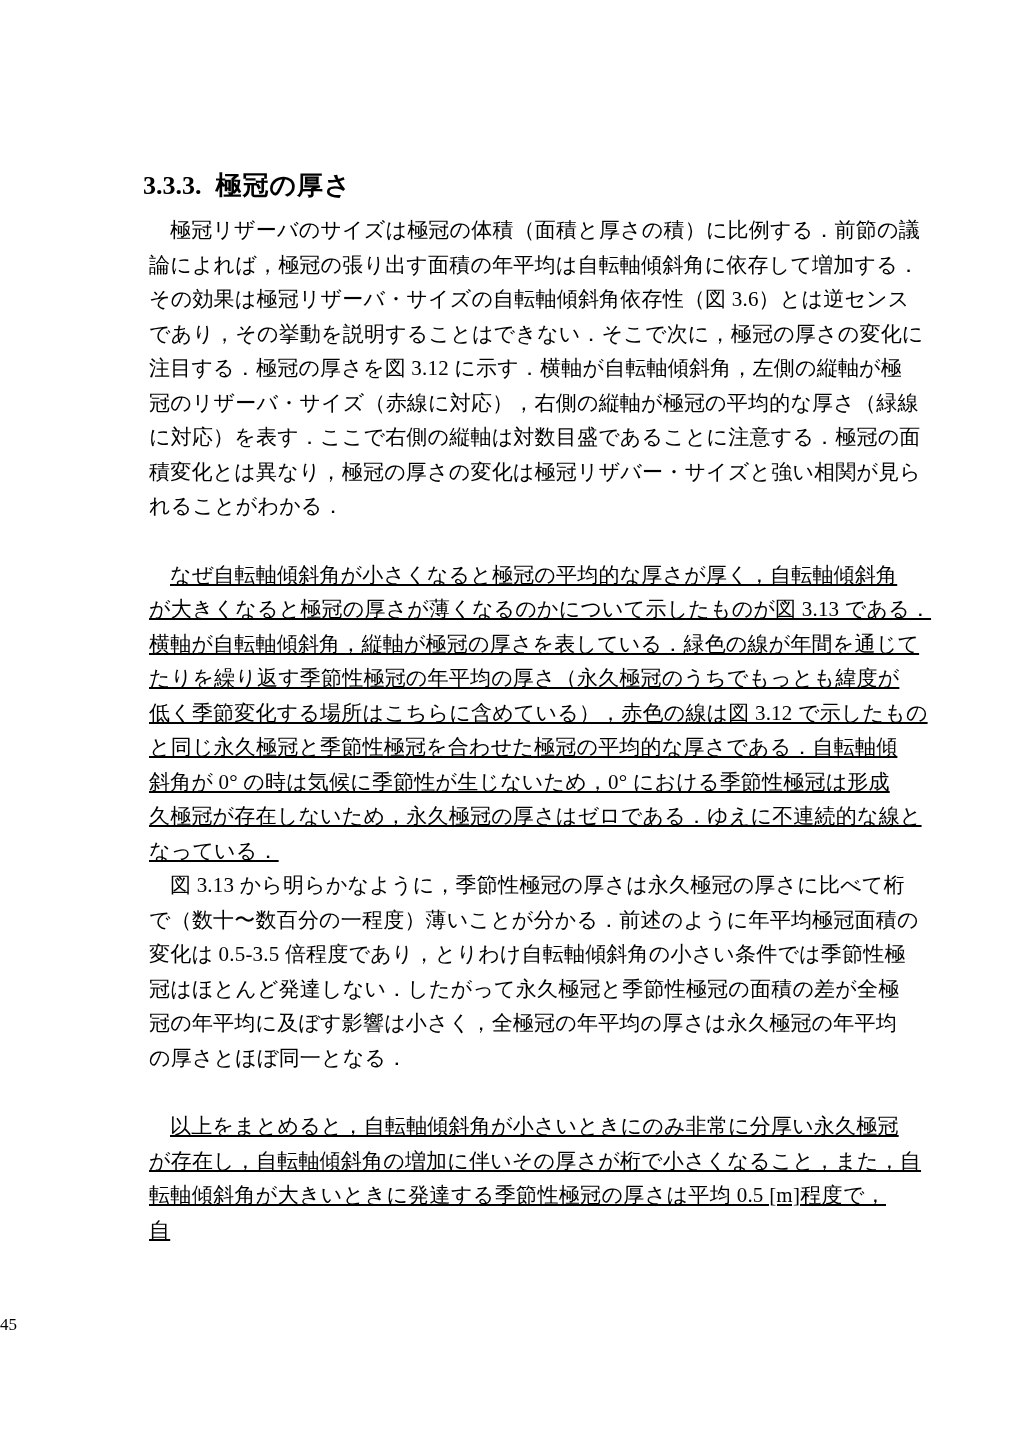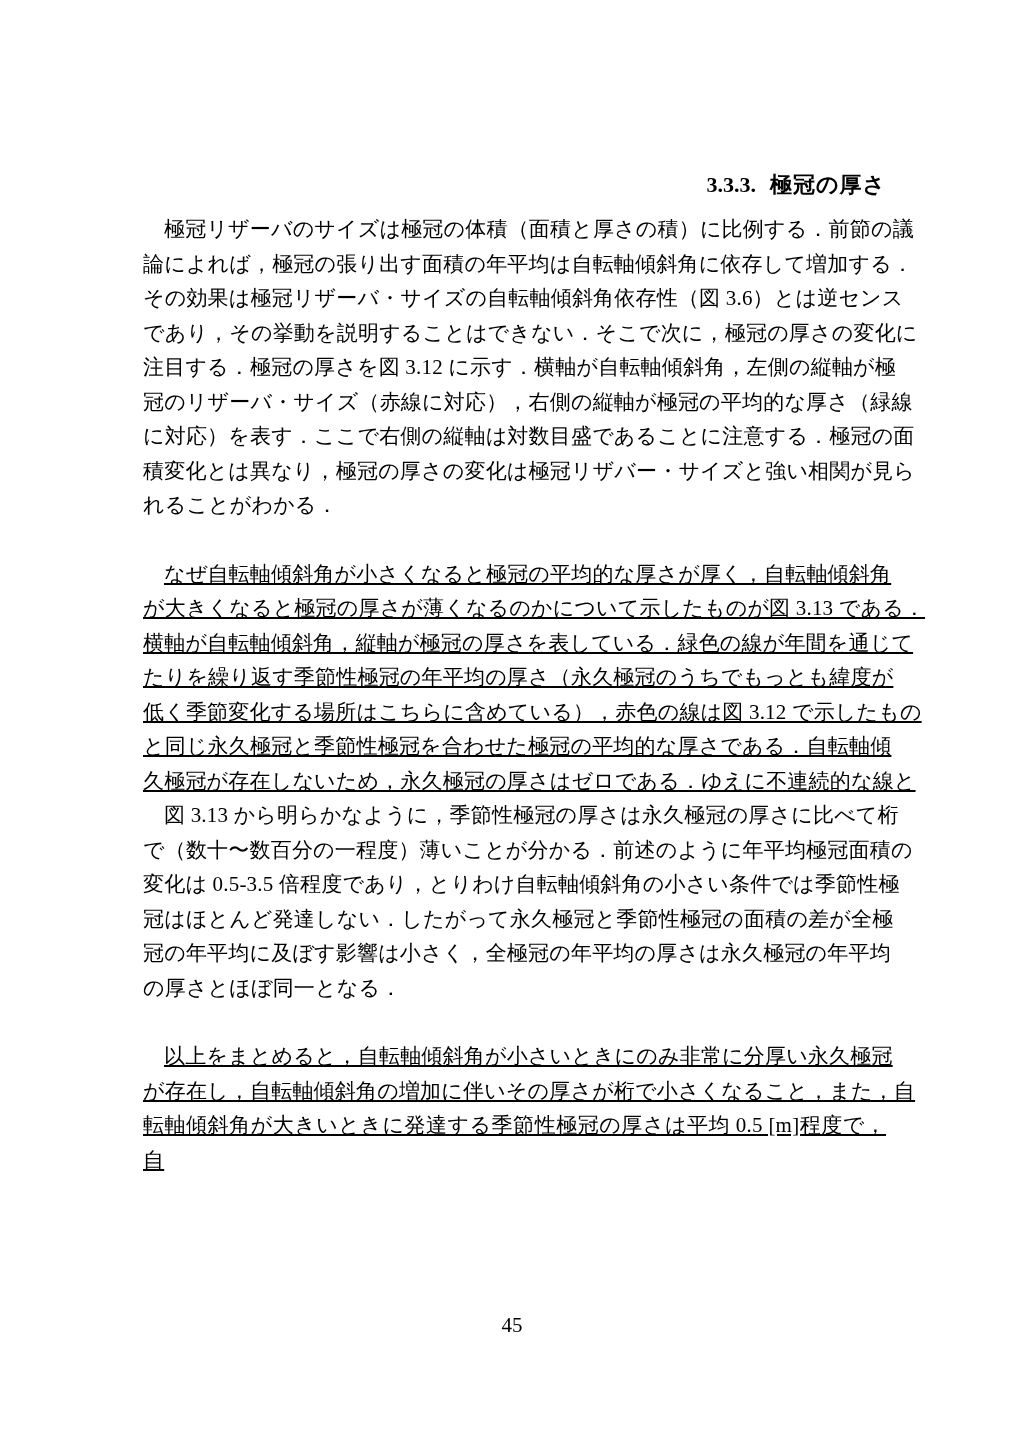--- a/index.html
+++ b/index.html
@@ -16,26 +16,25 @@
     font-family: "Liberation Serif", "DejaVu Serif", serif;
     overflow: hidden;
   }
   .content {
     position: absolute;
     left: 143px;
     top: 172px;
     width: 743px;
   }
   .heading {
-    font-size: 22px;
+    font-size: 26px;
     line-height: 26px;
     font-weight: bold;
     margin: 0 0 14px 0;
     white-space: nowrap;
-    text-align: right;
   }
   .sec-num {
     font-family: "Liberation Serif", "DejaVu Serif", serif;
     font-weight: bold;
     margin-right: 14px;
   }
   .sec-title {
     font-family: "Liberation Sans", "DejaVu Sans", sans-serif;
     font-weight: bold;
     letter-spacing: 1px;
@@ -50,35 +49,36 @@
   }
   .line {
     font-size: 21px;
     line-height: 34.5px;
     height: 34.5px;
     text-align: justify;
     text-align-last: justify;
     text-justify: inter-character;
     white-space: nowrap;
     letter-spacing: 0.2px;
+    margin-left: 6px;
   }
   .line.last {
     text-align-last: left;
     white-space: normal;
   }
   .line.first {
     text-indent: 1em;
   }
   .page-number {
     position: absolute;
     left: 0;
     top: 1310px;
     width: 100%;
-    text-align: center;
-    font-size: 21px;
+    text-align: left;
+    font-size: 17px;
     line-height: 30px;
     font-family: "Liberation Serif", "DejaVu Serif", serif;
   }
 </style>
 </head>
 <body>
 
 <div class="page">
   <div class="content">
     <div class="heading">
@@ -96,21 +96,23 @@
           <div class="line">積変化とは異なり，極冠の厚さの変化は極冠リザバー・サイズと強い相関が見ら</div>
           <div class="line last">れることがわかる．</div>
         </div>
         <div class="para gap">
           <div class="line first">なぜ自転軸傾斜角が小さくなると極冠の平均的な厚さが厚く，自転軸傾斜角</div>
           <div class="line">が大きくなると極冠の厚さが薄くなるのかについて示したものが図 3.13 である．</div>
           <div class="line">横軸が自転軸傾斜角，縦軸が極冠の厚さを表している．緑色の線が年間を通じて</div>
           <div class="line">たりを繰り返す季節性極冠の年平均の厚さ（永久極冠のうちでもっとも緯度が</div>
           <div class="line">低く季節変化する場所はこちらに含めている），赤色の線は図 3.12 で示したもの</div>
           <div class="line">と同じ永久極冠と季節性極冠を合わせた極冠の平均的な厚さである．自転軸傾</div>
+          <div class="line">斜角が 0° の時は気候に季節性が生じないため，0° における季節性極冠は形成</div>
           <div class="line">久極冠が存在しないため，永久極冠の厚さはゼロである．ゆえに不連続的な線と</div>
+          <div class="line last">なっている．</div>
         </div>
         <div class="para">
           <div class="line first">図 3.13 から明らかなように，季節性極冠の厚さは永久極冠の厚さに比べて桁</div>
           <div class="line">で（数十〜数百分の一程度）薄いことが分かる．前述のように年平均極冠面積の</div>
           <div class="line">変化は 0.5-3.5 倍程度であり，とりわけ自転軸傾斜角の小さい条件では季節性極</div>
           <div class="line">冠はほとんど発達しない．したがって永久極冠と季節性極冠の面積の差が全極</div>
           <div class="line">冠の年平均に及ぼす影響は小さく，全極冠の年平均の厚さは永久極冠の年平均</div>
           <div class="line last">の厚さとほぼ同一となる．</div>
         </div>
         <div class="para gap">

